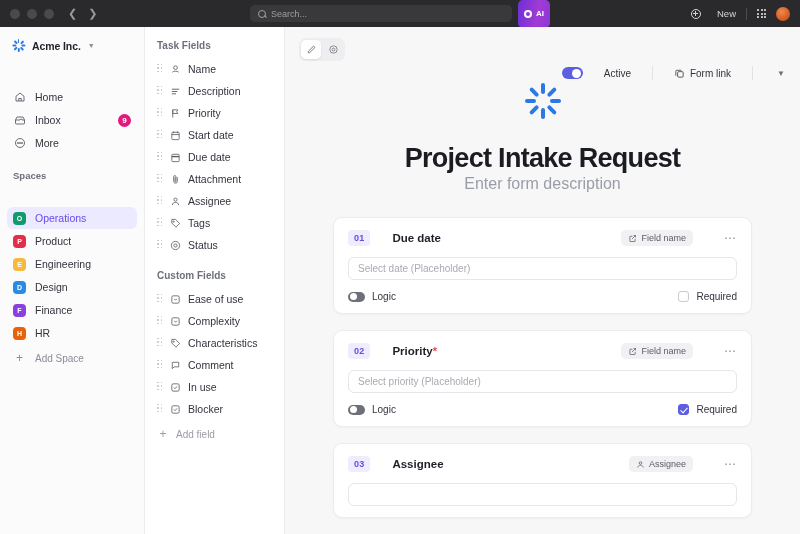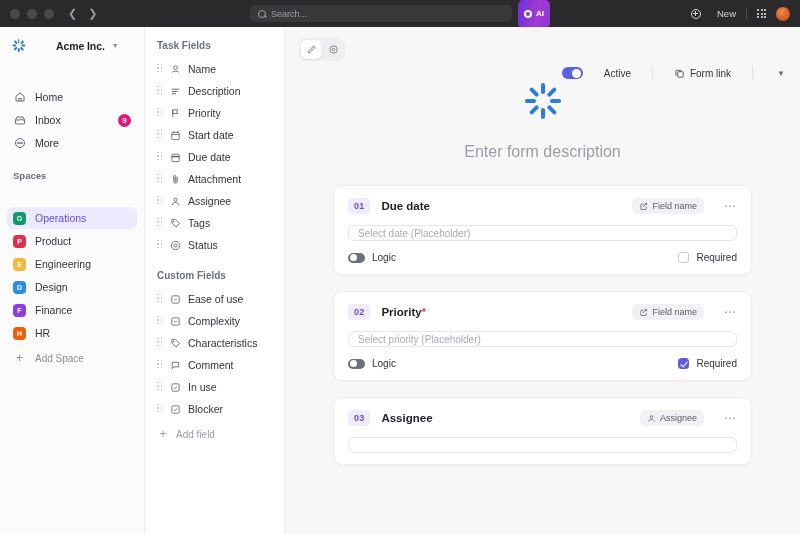--- a/index.html
+++ b/index.html
@@ -53,21 +53,21 @@
   .body { flex: 1; display: flex; background: #1c1c1e; min-height: 0; }
 
   
   .sidebar {
     width: 145px; background: #fbfbfb; border-right: 1px solid #ececee;
     display: flex; flex-direction: column; padding: 10px 0 0 0; flex: 0 0 145px;
   }
   .ws {
     display:flex; align-items:center; gap:7px; padding: 2px 10px 0 12px; margin-bottom: 14px;
   }
-  .ws-name { font-size: 10.5px; font-weight: bold; color: #1f2129; letter-spacing: -0.1px; margin-left: 24px; }
+  .ws-name { font-size: 10.5px; font-weight: bold; color: #1f2129; letter-spacing: -0.1px; }
   .chev { font-size: 7px; color:#8a8d98; }
   .logo-spark { width:13px;height:13px;position:relative;flex:0 0 13px; }
   .logo-spark i {
     position:absolute; left:5.6px; top:0px; width:1.8px; height:4px;
     background:#2b7ae4; border-radius:1px; transform-origin: 0.9px 6.5px;
   }
   .navlist { padding: 0 7px; display:flex; flex-direction:column; gap:1px;margin-top:20px; }
   .navitem {
     height: 22px; display:flex; align-items:center; gap:9px; padding: 0 6px;
     border-radius: 6px; font-size: 10.5px; color:#32343d; position:relative;
@@ -124,29 +124,29 @@
   .formlogo i {
     position:absolute; left:16px; top:0px; width:4px; height:11px;
     background:#2b7ae4; border-radius:2px; transform-origin: 2px 18px;
   }
   .formtitle { font-size:27px; font-weight:bold; color:#1a1c22; letter-spacing:-0.7px; }
   .formdesc { font-size:16px; color:#9a9da6; margin-top:1px; }
 
   .cards { padding: 22px 48px 0 48px; display:flex; flex-direction:column; gap:16px; }
   .card { background:#fff; border:1px solid #ececee; border-radius:9px; padding: 12px 14px 11px 14px;
           box-shadow: 0 1px 2px rgba(16,18,28,.035); }
-  .cardhead { display:flex; align-items:center; gap:11px; }
+  .cardhead { display:flex; align-items:center; gap:22px; }
   .num { background:#eeecfd; color:#6a4ae8; font-size:9px; font-weight:bold;
          padding: 3px 6px; border-radius:4px; letter-spacing:0.2px; }
   .cardname { font-size:11.5px; font-weight:bold; color:#1f2129; }
   .req-star { color:#e5484d; font-size:11px; }
   .chip { margin-left:auto; background:#f1f1f3; border-radius:5px; padding: 3px 7px;
           display:flex; align-items:center; gap:4px; font-size:9px; color:#5a5d68; }
   .dots3 { color:#8a8d98; font-size:12px; letter-spacing:1px; line-height:1; padding-left:9px; }
-  .inputbox { margin-top:11px; height:16px; border:1px solid #e6e6e9; border-radius:6px;
+  .inputbox { margin-top:11px; height:23px; border:1px solid #e6e6e9; border-radius:6px;
               display:flex; align-items:center; padding: 0 9px; font-size:10px; color:#a8abb3; }
   .cardfoot { margin-top:11px; display:flex; align-items:center; }
   .toggle-off { width:17px;height:10px;border-radius:6px;background:#6e7079;position:relative;flex:0 0 17px; }
   .toggle-off::after{content:"";position:absolute;width:7.5px;height:7.5px;border-radius:50%;background:#fff;top:1.2px;left:1.5px;}
   .foot-label { font-size:10px; color:#32343d; margin-left:7px; }
   .req-wrap { margin-left:auto; display:flex; align-items:flex-end; gap:7px; }
   .cbox { width:11px;height:11px;border:1.3px solid #c9cbd2;border-radius:3px; }
   .cbox.checked { background:#5b5fe0; border-color:#5b5fe0; position:relative; }
   .cbox.checked::after { content:""; position:absolute; left:3px; top:0.5px; width:3px; height:6px;
                          border:solid #fff; border-width: 0 1.5px 1.5px 0; transform: rotate(42deg); }
@@ -606,20 +606,21 @@
           <div class="formlogo">
             <i style="transform:rotate(0deg)"></i>
               <i style="transform:rotate(45deg)"></i>
             <i style="transform:rotate(90deg)"></i>
               <i style="transform:rotate(135deg)"></i>
             <i style="transform:rotate(180deg)"></i>
               <i style="transform:rotate(225deg)"></i>
             <i style="transform:rotate(270deg)"></i>
               <i style="transform:rotate(315deg)"></i>
           </div>
+          <div class="formtitle">Project Intake Request</div>
           <div class="formdesc">Enter form description</div>
         </div>
 
         <div class="cards">
 
           <div class="card">
             <div class="cardhead">
               <span class="num">01</span>
               <span class="cardname">Due date</span>
               <span class="chip">

